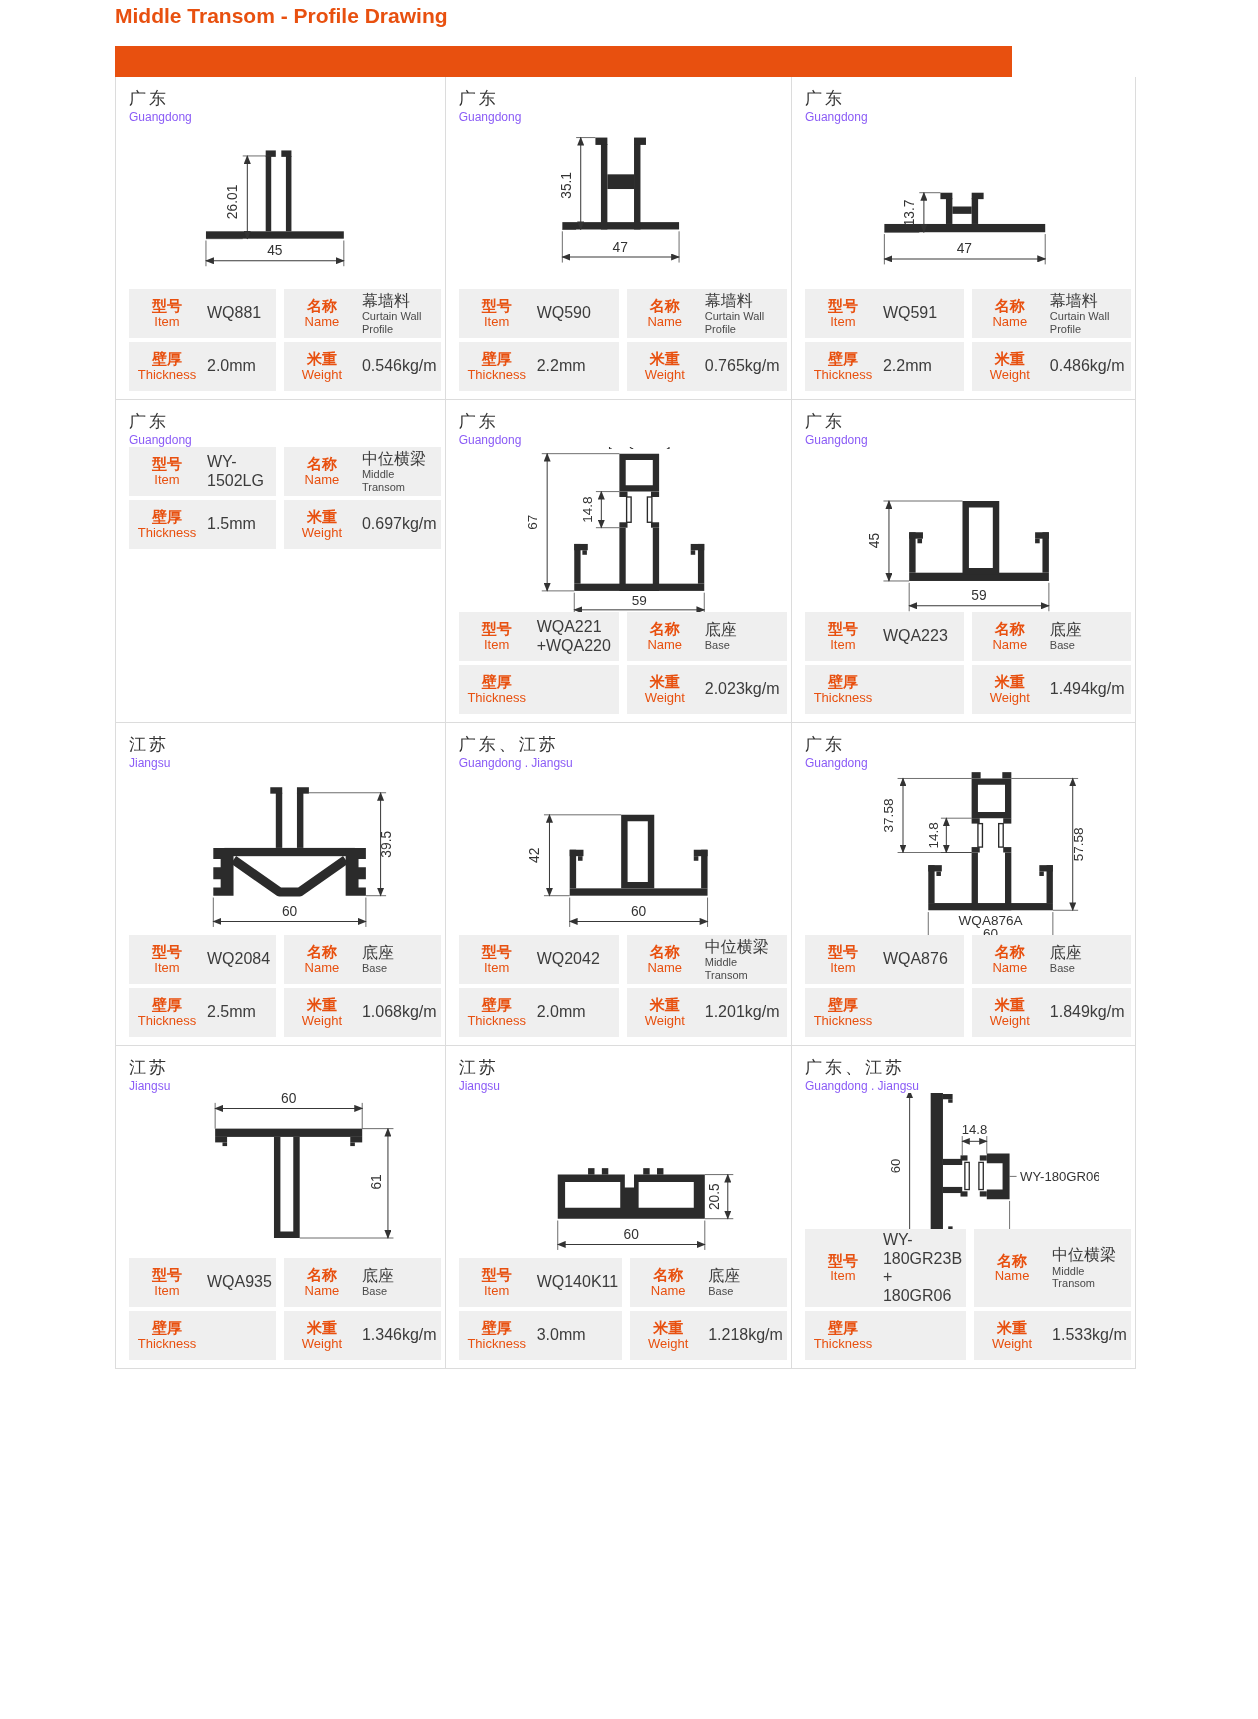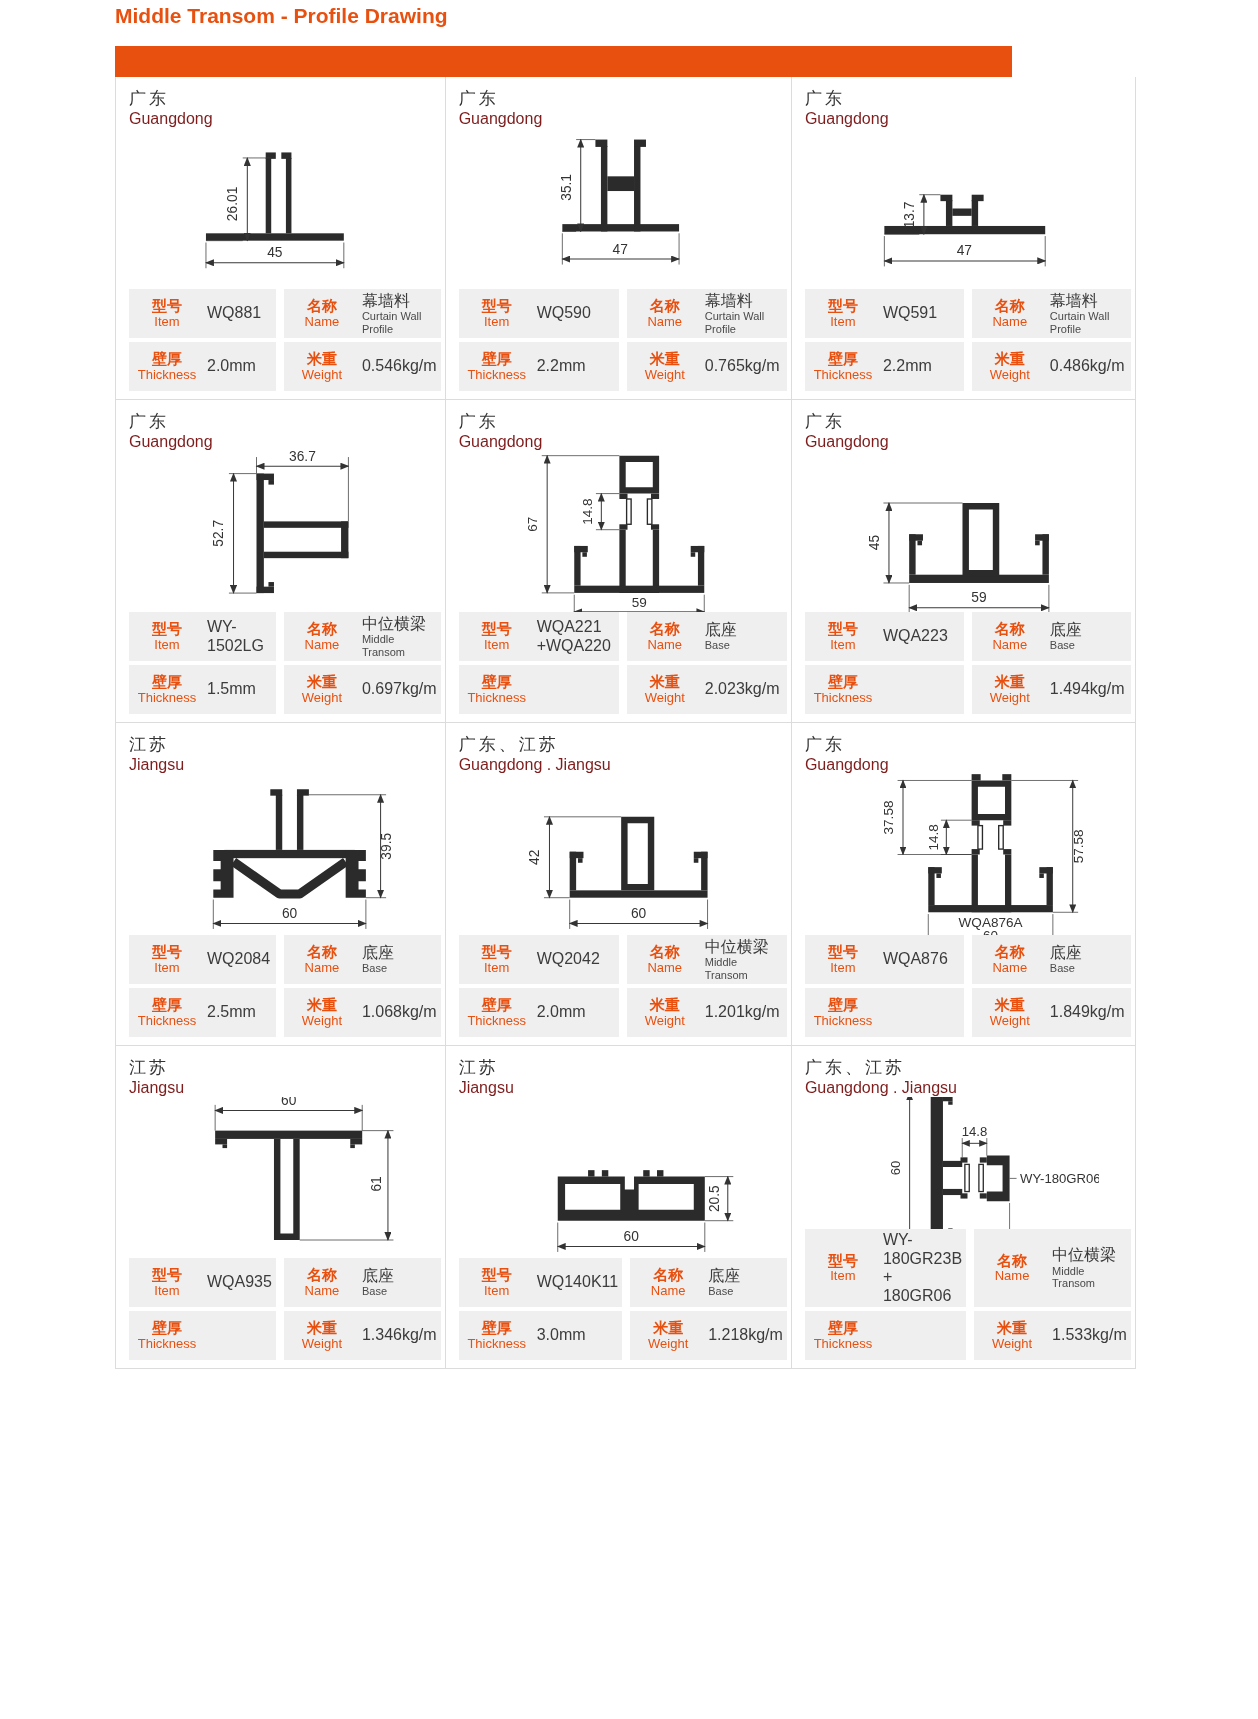--- a/index.html
+++ b/index.html
@@ -5,21 +5,21 @@
   html,body{margin:0;padding:0;background:#fff;}
   body{width:1258px;height:1719px;position:relative;font-family:"Liberation Sans",sans-serif;overflow:hidden;}
   .page{position:absolute;left:115px;top:0;width:897px;}
   .title-zh{margin-top:136px;font-size:35px;font-weight:bold;color:#1c1c1c;letter-spacing:1px;}
   .title-en{margin-top:4px;font-size:21px;font-weight:bold;color:#E8500F;}
   .orange-bar{height:31px;background:#E8500F;margin-top:18px;}
   .grid{display:grid;grid-template-columns:repeat(3,1fr);border-left:1px solid #dcdcdc;}
   .cell{height:323px;border-right:1px solid #dcdcdc;border-bottom:1px solid #dcdcdc;box-sizing:border-box;
         padding:10px 4px 8px 13px;display:flex;flex-direction:column;background:#fff;}
   .region-zh{font-size:17px;color:#333;letter-spacing:3px;}
-  .region-en{font-size:16px;color:#7f1d1d;margin-top:0px;}
+  .region-en{font-size:12px;color:#8b5cf6;margin-top:0px;}
   .drawing{flex:1;display:flex;align-items:center;justify-content:center;overflow:hidden;}
   .spec{display:grid;grid-template-columns:1fr 1fr;gap:4px 8px;}
   .spec-cell{background:#efefef;display:flex;align-items:center;min-height:49px;padding:2px 4px 2px 6px;box-sizing:border-box;}
   .spec-label{width:64px;flex:none;text-align:center;color:#E8500F;line-height:1.1;}
   .s-zh{font-size:15px;font-weight:bold;display:block;}
   .s-en{font-size:13px;display:block;}
   .spec-value{margin-left:8px;line-height:1.15;}
   .v-main{font-size:16px;color:#3c3c3c;}
   .v-sub{font-size:11px;color:#4a4a4a;}
   
@@ -232,38 +232,20 @@
               <div class="v-main">0.486kg/m</div>
             </div>
         </div>
       </div>
     </div>
 
     <div class="cell">
       <div>
         <div class="region-zh">广东</div>
         <div class="region-en">Guangdong</div>
-      </div>
-      <div class="drawing">
-        <svg width="250" height="171" viewBox="0 0 272 186">
-          <rect class="shp" x="105" y="30" width="8" height="130"></rect>
-          <rect class="shp" x="105" y="30" width="19" height="7"></rect>
-          <rect class="shp" x="118" y="37" width="6" height="5"></rect>
-          <rect class="shp" x="105" y="153" width="19" height="7"></rect>
-          <rect class="shp" x="118" y="148" width="6" height="5"></rect>
-          <rect class="shp" x="113" y="82" width="92" height="7"></rect>
-          <rect class="shp" x="197" y="82" width="8" height="40"></rect>
-          <rect class="shp" x="113" y="115" width="92" height="7"></rect>
-          <path class="xl" d="M105,30 V12 M205,82 V12"></path>
-          <line class="dl" x1="105" y1="22" x2="205" y2="22" marker-start="url(#arw)" marker-end="url(#arw)"></line>
-          <text class="dt" x="155" y="16" text-anchor="middle">36.7</text>
-          <path class="xl" d="M105,30 H75 M105,160 H75"></path>
-          <line class="dl" x1="80" y1="30" x2="80" y2="160" marker-start="url(#arw)" marker-end="url(#arw)"></line>
-          <text class="dt" x="69" y="95" text-anchor="middle" transform="rotate(-90 69 95)">52.7</text>
-        </svg>
       </div>
       <div class="spec">
         <div class="spec-cell">
           <div class="spec-label">
               <span class="s-zh">型号</span>
               <span class="s-en">Item</span>
             </div>
           <div class="spec-value">
               <div class="v-main">WY-1502LG</div>
               <div class="v-main"></div>

